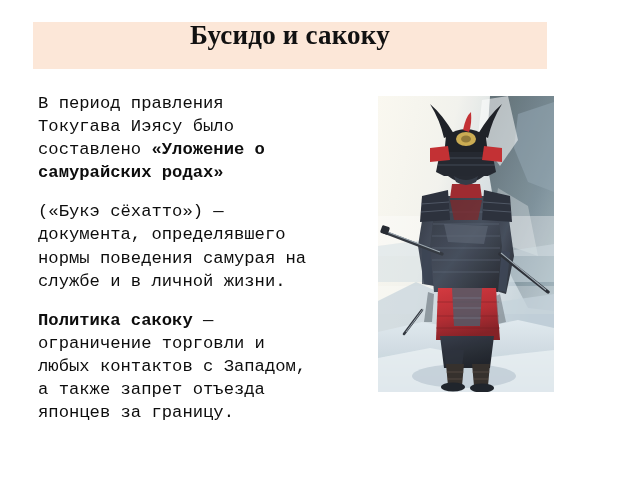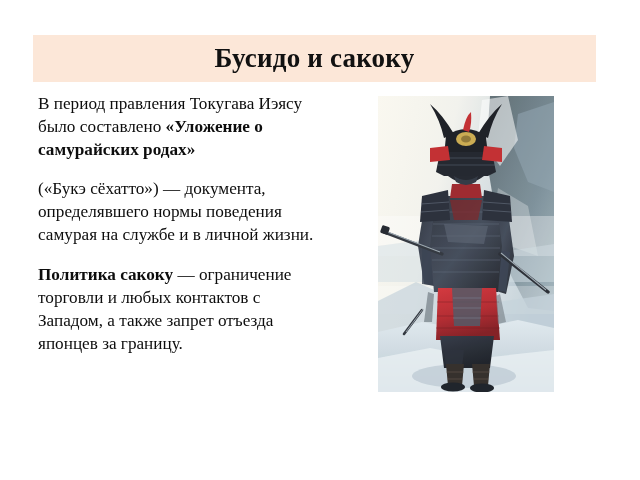--- a/index.html
+++ b/index.html
@@ -19,47 +19,47 @@
     inset: 0;
     width: 640px;
     height: 480px;
     background: #ffffff;
   }
 
   
   .title-banner {
     position: absolute;
     left: 33px;
-    top: 35px;
-    width: 563px;
+    top: 22px;
+    width: 514px;
     height: 47px;
     background: #fce7d8;
     display: flex;
-    align-items: center;
+    align-items: flex-start;
     justify-content: center;
     box-sizing: border-box;
   }
   .title-text {
     font-family: "Liberation Serif", "DejaVu Serif", serif;
     font-weight: bold;
     font-size: 27px;
     line-height: 1;
     color: #111111;
     letter-spacing: 0.2px;
     white-space: nowrap;
   }
 
   
   .body-col {
     position: absolute;
     left: 38px;
     top: 92px;
     width: 278px;
     color: #0d0d0d;
-    font-family: Liberation Serif, serif;
+    font-family: Liberation Mono, monospace;
     font-size: 17.2px;
     line-height: 23.1px;
     text-align: left;
   }
   .para {
     margin: 0;
     padding: 0;
   }
   .para + .para {
     margin-top: 16px;

